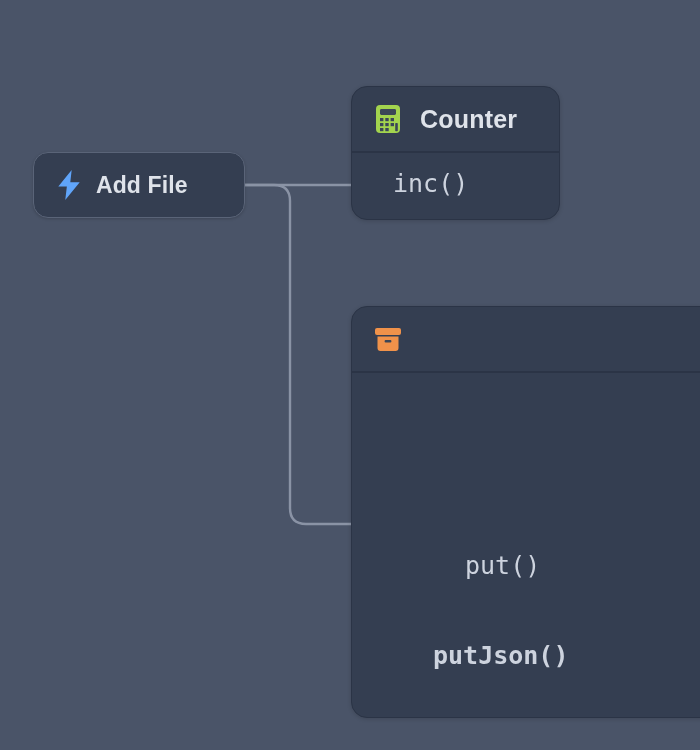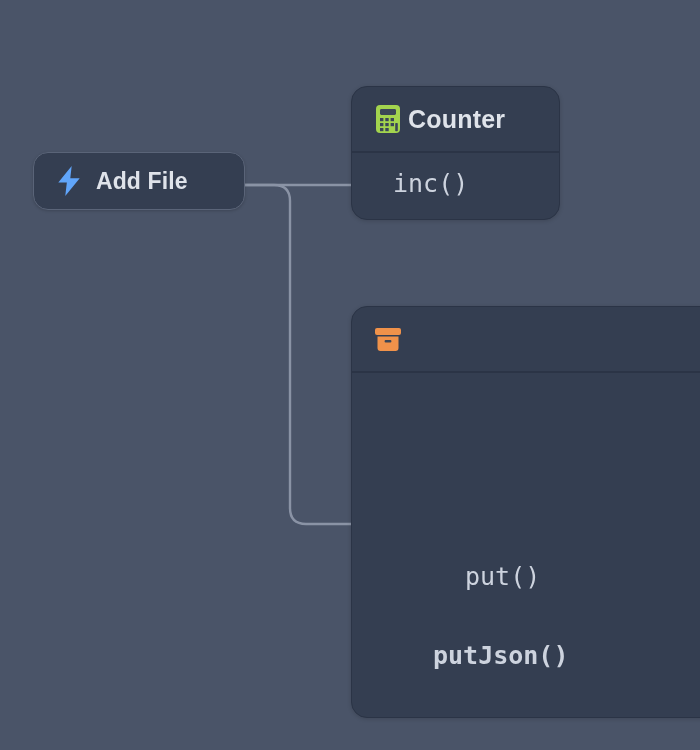--- a/index.html
+++ b/index.html
@@ -29,21 +29,21 @@
     pointer-events: none;
     z-index: 1;
   }
 
   
   .trigger-node {
     position: absolute;
     left: 33px;
     top: 152px;
     width: 212px;
-    height: 58px;
+    height: 66px;
     box-sizing: border-box;
     background: #343e51;
     border: 1px solid #5a6478;
     border-radius: 15px;
     display: flex;
     align-items: center;
     gap: 14px;
     padding: 0 22px;
     z-index: 3;
     box-shadow: 0 1px 3px rgba(0,0,0,0.18);
@@ -68,21 +68,21 @@
     background: #343e51;
     border: 1px solid #2b3446;
     border-radius: 16px;
     z-index: 2;
     box-shadow: 0 1px 4px rgba(0,0,0,0.16);
     overflow: hidden;
   }
   .node-header {
     display: flex;
     align-items: center;
-    gap: 4px;
+    gap: 16px;
     padding: 4px 20px;
     height: 62px;
     box-sizing: border-box;
     border-bottom: 2px solid #2b3446;
   }
   .node-title {
     color: #dfe3ea;
     font-size: 25px;
     font-weight: bold;
     white-space: nowrap;
@@ -115,21 +115,21 @@
   
   #node-inbox {
     left: 351px;
     top: 306px;
     width: 410px;
     height: 410px;
   }
   #node-inbox .node-header { height: 66px; }
   #node-inbox .method-put {
     left: 113px;
-    top: 189px;
+    top: 178px;
   }
   #node-inbox .method-putjson {
     left: 81px;
     top: 268px;
     font-weight: bold;
   }
 
   
   .icon-sq {
     width: 32px;

